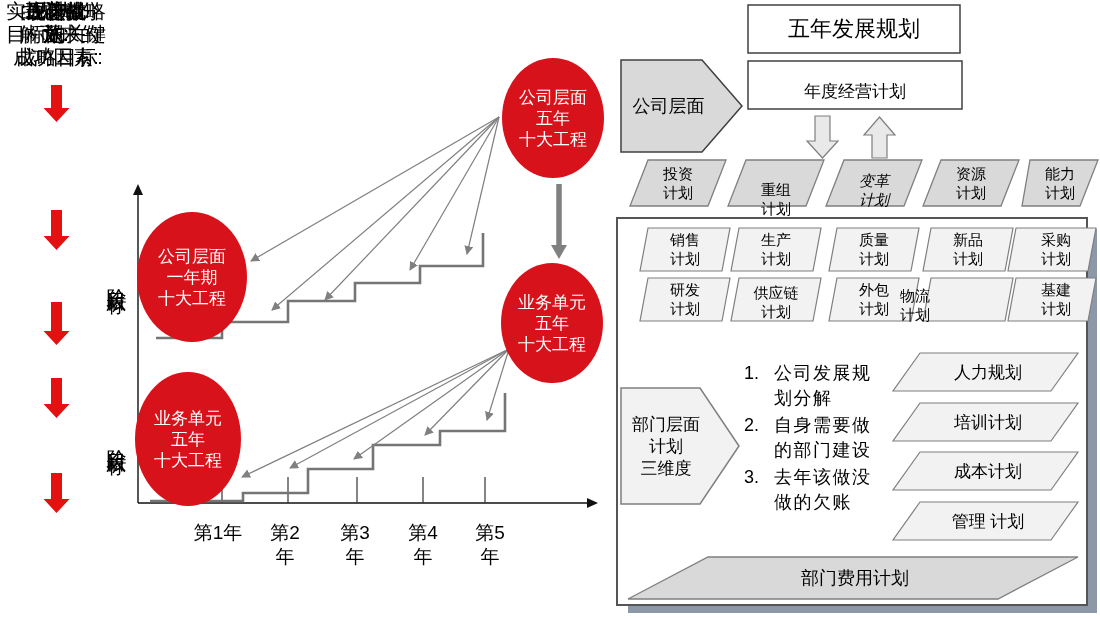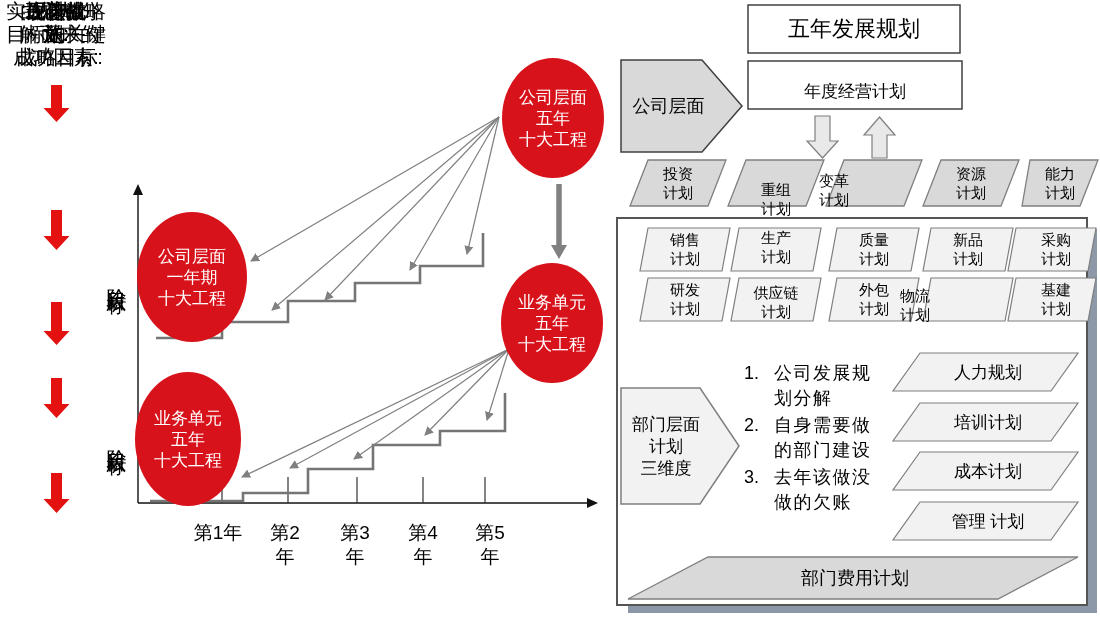--- a/index.html
+++ b/index.html
@@ -153,30 +153,30 @@
 十大工程</div>
 
   <div class="flex" style="left:749px;top:6px;width:210px;height:46px;font-size:22px;">五年发展规划</div>
   <div class="flex" style="left:749px;top:62px;width:212px;height:59px;font-size:17px;">年度经营计划</div>
   <div class="flex" style="left:622px;top:61px;width:93px;height:90px;font-size:18px;">公司层面</div>
 
   <div class="flex plan-sm" style="left:630px;top:160px;width:96px;height:46px;">投资
 计划</div>
   <div class="flex plan-sm" style="left:728px;top:160px;width:96px;height:46px;margin-top:16px;">重组
 计划</div>
-  <div class="flex plan-sm" style="left:786px;top:160px;width:96px;height:60px;">变革
+  <div class="flex plan-sm" style="left:826px;top:160px;width:96px;height:60px;font-style:italic;">变革
 计划</div>
   <div class="flex plan-sm" style="left:923px;top:160px;width:96px;height:46px;">资源
 计划</div>
   <div class="flex plan-sm" style="left:1012px;top:160px;width:96px;height:46px;">能力
 计划</div>
 
   <div class="flex plan-sm" style="left:637px;top:227px;width:96px;height:44px;">销售
 计划</div>
-  <div class="flex plan-sm" style="left:728px;top:227px;width:96px;height:44px;font-family:Liberation Mono, monospace;">生产
+  <div class="flex plan-sm" style="left:728px;top:227px;width:96px;height:44px;">生产
 计划</div>
   <div class="flex plan-sm" style="left:826px;top:227px;width:96px;height:44px;">质量
 计划</div>
   <div class="flex plan-sm" style="left:920px;top:227px;width:96px;height:44px;">新品
 计划</div>
   <div class="flex plan-sm" style="left:1008px;top:227px;width:96px;height:44px;">采购
 计划</div>
 
   <div class="flex plan-sm" style="left:637px;top:277px;width:96px;height:44px;">研发
 计划</div>

